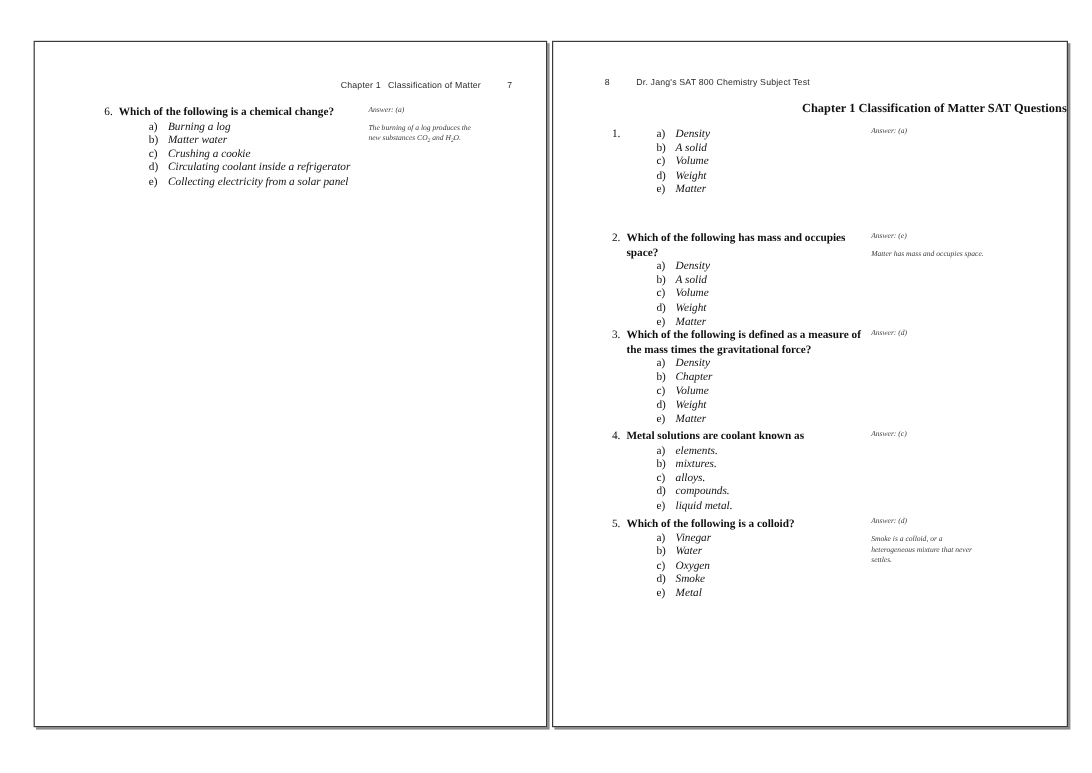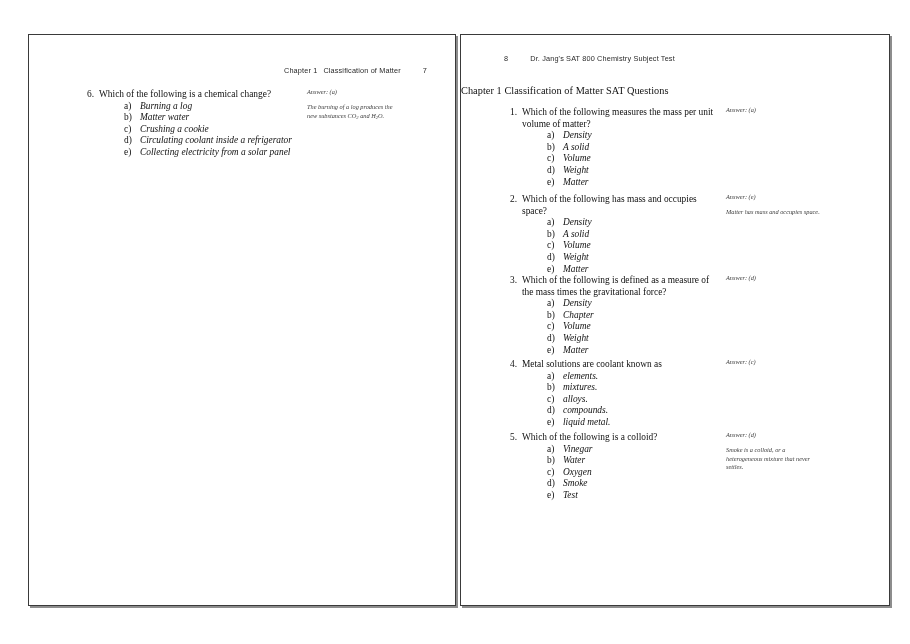--- a/index.html
+++ b/index.html
@@ -65,36 +65,36 @@
   .runhead-left .rh-sep {
     display: inline-block;
     width: 6px;
   }
   .runhead-left .rh-page {
     display: inline-block;
     margin-left: 22px;
   }
   .runhead-right {
     left: 43px;
-    top: 19px;
+    top: 29px;
   }
   .runhead-right .rh-page {
     display: inline-block;
     margin-right: 22px;
   }
 
   
   .section-title {
     position: absolute;
     left: 0;
     right: 0;
     top: 50px;
-    text-align: left;
+    text-align: right;
     font-size: 10.3px;
-    font-weight: normal;
+    font-weight: bold;
     color: #111;
     letter-spacing: 0.05px;
   }
 
   
   .qblock {
     position: absolute;
     display: flex;
     align-items: flex-start;
   }
@@ -108,20 +108,21 @@
     padding-right: 5px;
     box-sizing: border-box;
   }
   .q-body {
     flex: 1 1 auto;
   }
   .q-stem {
     font-size: 9.4px;
     line-height: 11.6px;
     color: #101010;
+    font-weight: bold;
   }
   .q-choices {
     margin: 0;
     padding: 0;
     list-style: none;
   }
   .q-choices li {
     display: flex;
     font-size: 9.4px;
     line-height: 11.6px;
@@ -213,21 +214,20 @@
 
       <div class="runhead runhead-right">
         <span class="rh-page">8</span><span>Dr. Jang's SAT 800 Chemistry Subject Test</span>
       </div>
 
       <div class="section-title">Chapter 1 Classification of Matter SAT Questions</div>
 
       <div class="qblock" style="left:43px; top:72px; width:215px;">
         <div class="q-num">1.</div>
         <div class="q-body">
-          <div class="q-stem">Which of the following measures the mass per unit volume of matter?</div>
           <ul class="q-choices">
             <li>
               <span class="ch-letter">a)</span>
               <span class="ch-text">Density</span>
             </li>
             <li>
               <span class="ch-letter">b)</span>
               <span class="ch-text">A solid</span>
             </li>
             <li>
@@ -365,21 +365,21 @@
             <li>
               <span class="ch-letter">c)</span>
               <span class="ch-text">Oxygen</span>
             </li>
             <li>
               <span class="ch-letter">d)</span>
               <span class="ch-text">Smoke</span>
             </li>
             <li>
               <span class="ch-letter">e)</span>
-              <span class="ch-text">Test</span>
+              <span class="ch-text">Metal</span>
             </li>
           </ul>
         </div>
       </div>
       <div class="marginnote" style="left:265px; top:396px;">
         <p class="mn-answer">Answer: (d)</p>
         <p class="mn-expl">Smoke is a colloid, or a heterogeneous mixture that never settles.</p>
       </div>
 
     </div>

